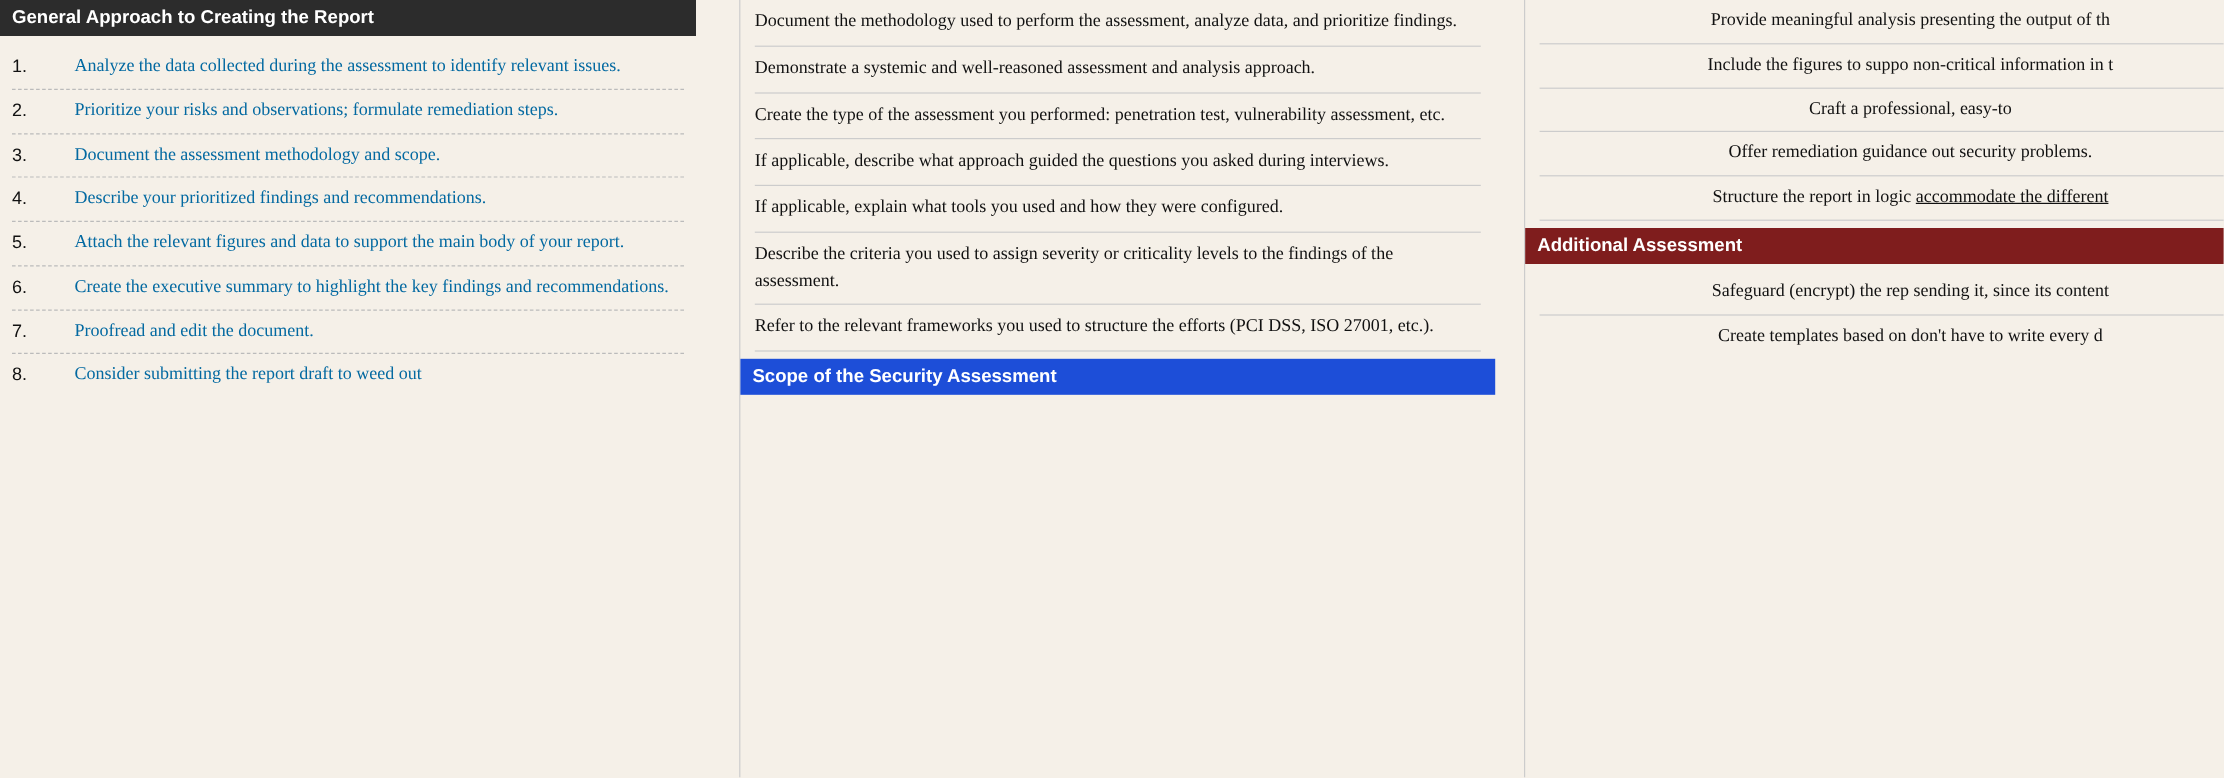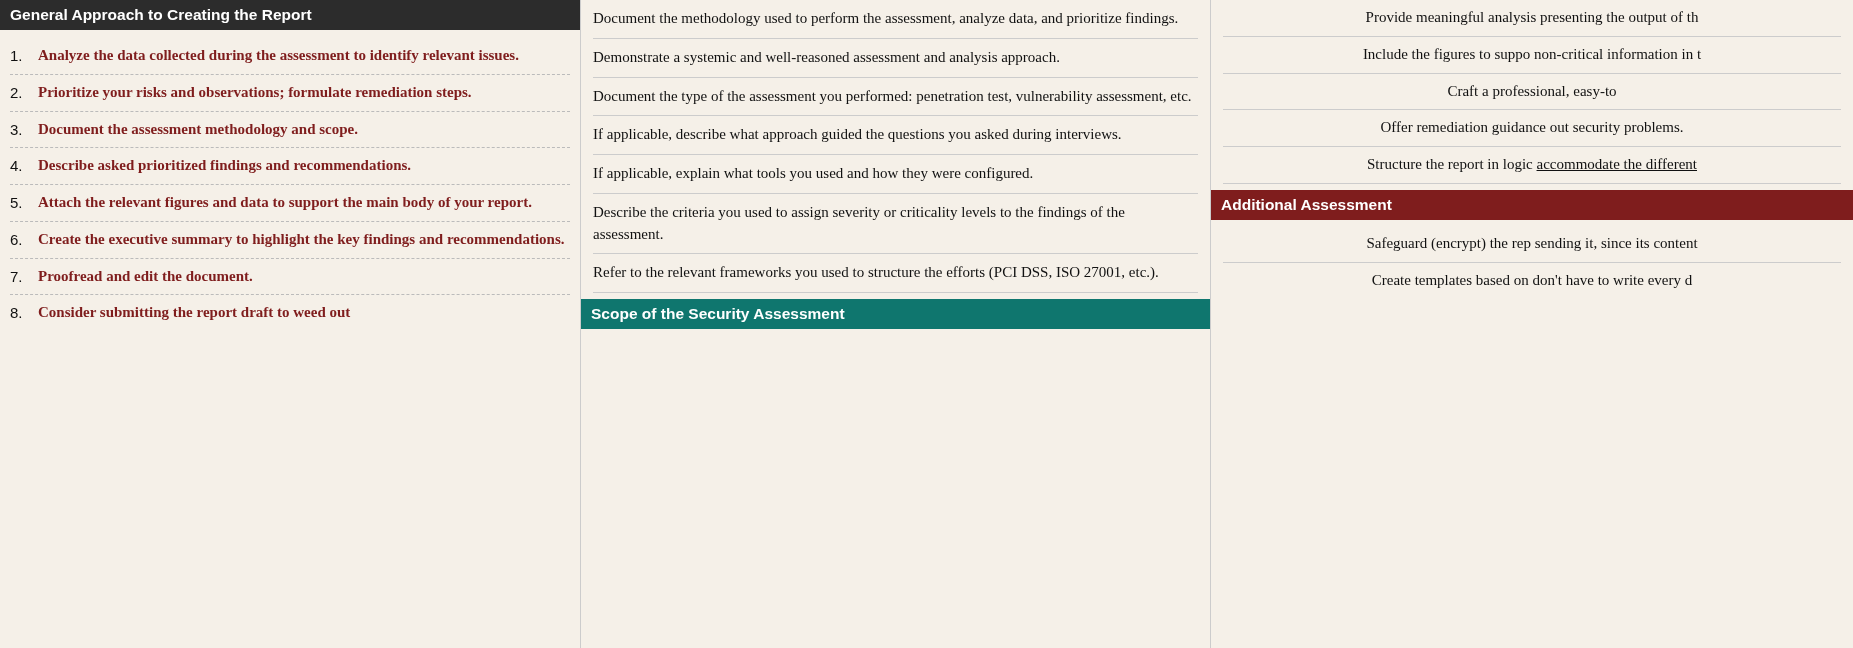--- a/index.html
+++ b/index.html
@@ -1,18 +1,19 @@
 <!DOCTYPE html>
 <html><head>
   <meta charset="utf-8">
   <style>
     * {
       margin: 0;
       padding: 0;
       box-sizing: border-box;
+      gap: 24px;
     }
 
     body {
       font-family: Georgia, 'Times New Roman', serif;
       font-size: 15px;
       background: #f5f0e8;
       width: 1853px;
       min-height: 648px;
       overflow: hidden;
     }
@@ -38,20 +39,21 @@
       padding: 0;
       width: 580px;
       flex: 0 0 580px;
     }
 
     .col2 {
       padding: 0 12px;
       width: 630px;
       flex: 0 0 630px;
       border-left: 1px solid #ccc;
+      margin-left: 12px;
     }
 
     .col3 {
       padding: 0 12px;
       width: 643px;
       flex: 0 0 643px;
       border-left: 1px solid #ccc;
     }
 
     .col1-content {
@@ -79,23 +81,22 @@
     .item-number {
       font-family: Arial, sans-serif;
       font-size: 15px;
       min-width: 28px;
       padding-right: 6px;
       color: #111;
     }
 
     .item-text {
       font-size: 15px;
-      color: #7f1d1d;
+      color: #0369a1;
       line-height: 1.45;
-      font-weight: bold;
     }
 
     .col2-item {
       padding: 8px 0;
       border-bottom: 1px solid #ccc;
       font-size: 15px;
       color: #111;
       line-height: 1.45;
     }
 
@@ -120,21 +121,21 @@
       background: #7f1d1d;
       color: #fff;
       font-weight: bold;
       font-size: 15.5px;
       padding: 6px 10px;
       margin: 6px -12px 6px -12px;
       font-family: Arial, sans-serif;
     }
 
     .scope-header {
-      background: #0f766e;
+      background: #1d4ed8;
       color: #fff;
       font-weight: bold;
       font-size: 15.5px;
       padding: 6px 10px;
       margin: 6px -12px 6px -12px;
       font-family: Arial, sans-serif;
     }
   </style>
 </head>
 <body>
@@ -152,21 +153,21 @@
           <li>
             <span class="item-number">2.</span>
             <span class="item-text">Prioritize your risks and observations; formulate remediation steps.</span>
           </li>
           <li>
             <span class="item-number">3.</span>
             <span class="item-text">Document the assessment methodology and scope.</span>
           </li>
           <li>
             <span class="item-number">4.</span>
-            <span class="item-text">Describe asked prioritized findings and recommendations.</span>
+            <span class="item-text">Describe your prioritized findings and recommendations.</span>
           </li>
           <li>
             <span class="item-number">5.</span>
             <span class="item-text">Attach the relevant figures and data to support the main body of your report.</span>
           </li>
           <li>
             <span class="item-number">6.</span>
             <span class="item-text">Create the executive summary to highlight the key findings and recommendations.</span>
           </li>
           <li>
@@ -177,21 +178,21 @@
             <span class="item-number">8.</span>
             <span class="item-text">Consider submitting the report draft to weed out</span>
           </li>
         </ol>
     </div>
   </div>
 
   <div class="col2">
   <div class="col2-item">Document the methodology used to perform the assessment, analyze data, and prioritize findings.</div>
       <div class="col2-item">Demonstrate a systemic and well-reasoned assessment and analysis approach.</div>
-      <div class="col2-item">Document the type of the assessment you performed: penetration test, vulnerability assessment, etc.</div>
+      <div class="col2-item">Create the type of the assessment you performed: penetration test, vulnerability assessment, etc.</div>
       <div class="col2-item">If applicable, describe what approach guided the questions you asked during interviews.</div>
       <div class="col2-item">If applicable, explain what tools you used and how they were configured.</div>
       <div class="col2-item">Describe the criteria you used to assign severity or criticality levels to the findings of the assessment.</div>
       <div class="col2-item">Refer to the relevant frameworks you used to structure the efforts (PCI DSS, ISO 27001, etc.).</div>
       <div class="scope-header">Scope of the Security Assessment</div>
     </div>
 
   <div class="col3">
   <div class="col3-item">Provide meaningful analysis presenting the output of th</div>
       <div class="col3-item">Include the figures to suppo non-critical information in t</div>

